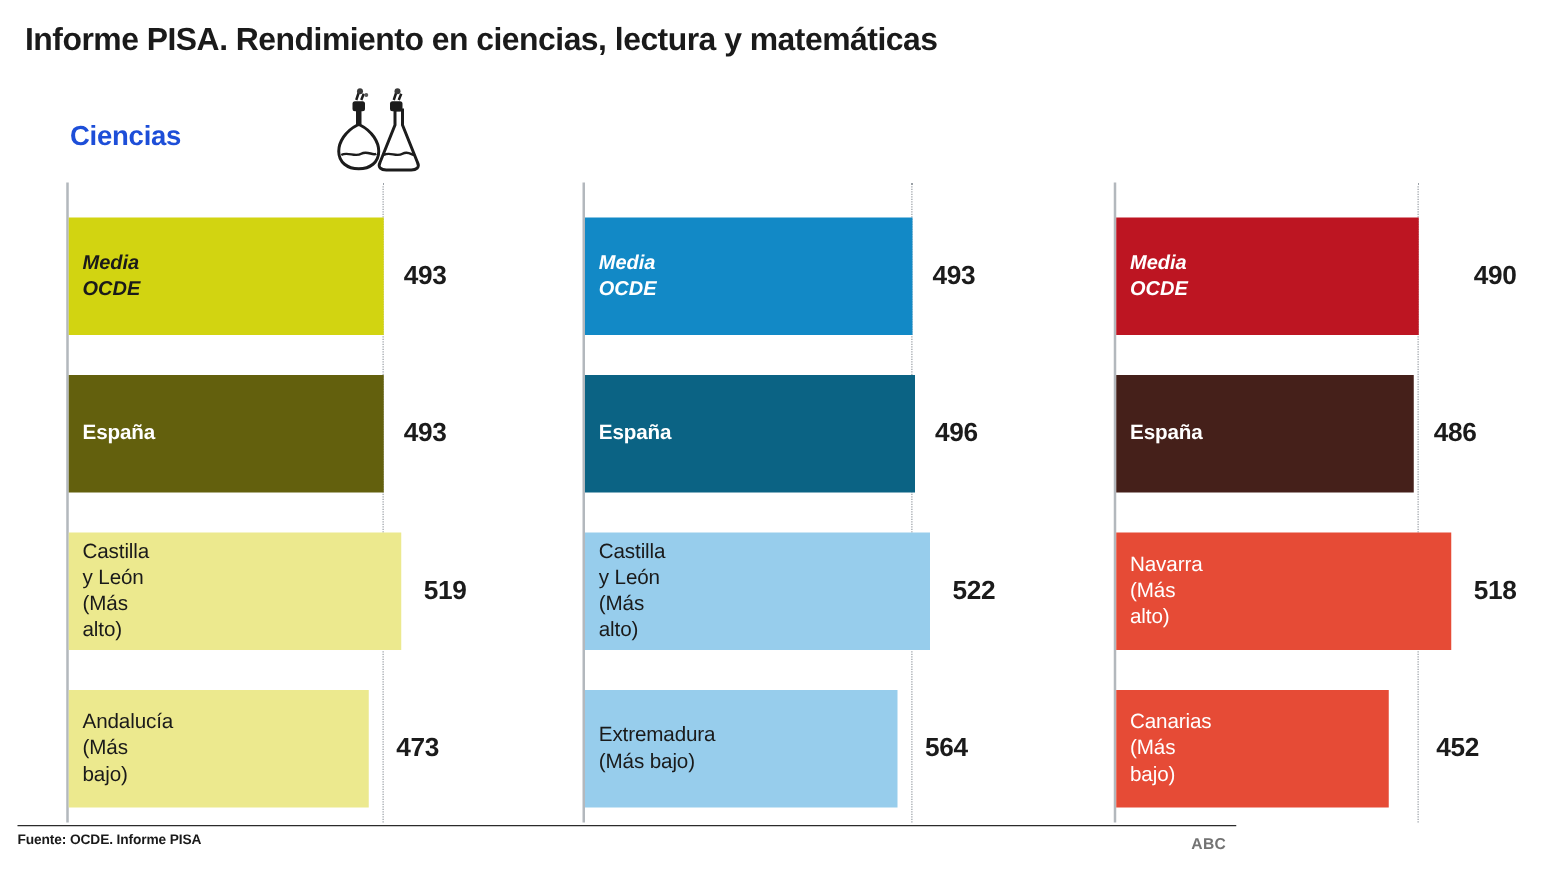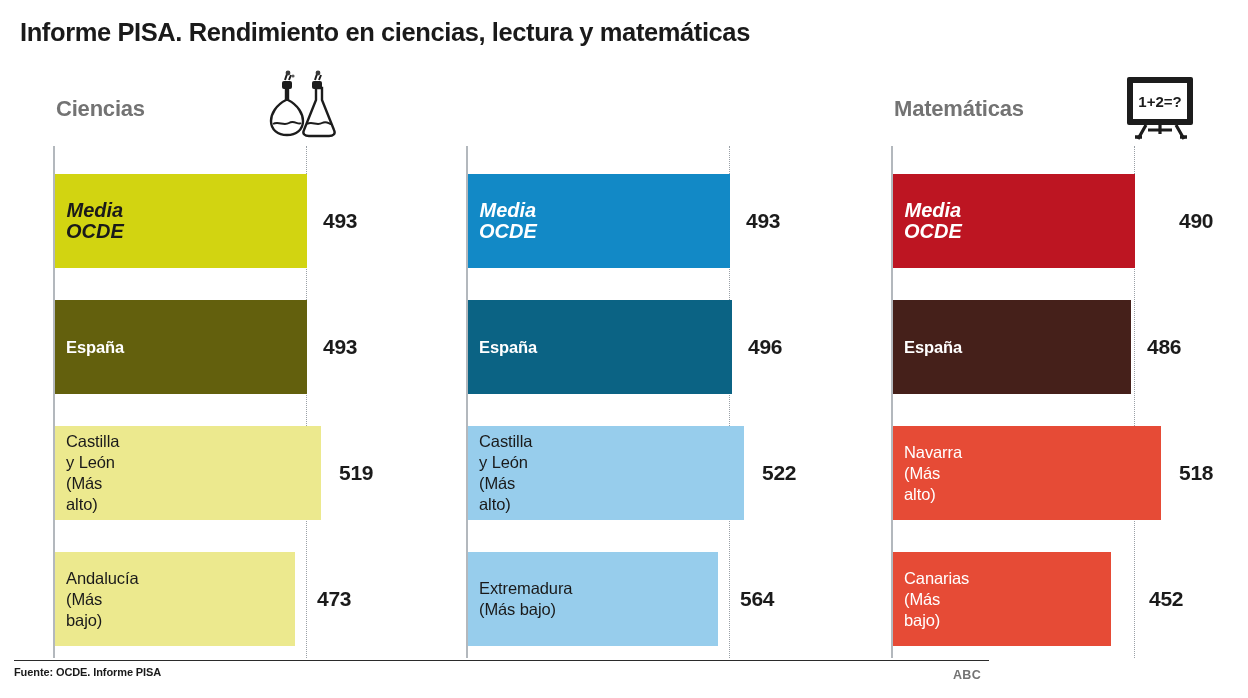--- a/index.html
+++ b/index.html
@@ -33,21 +33,21 @@
   #panel-matematicas  { left: 880px; width: 368px; }
 
   .panel-head {
     position: absolute; top: 0; left: 0; right: 0; height: 72px;
   }
   .panel-title {
     position: absolute;
     left: 14px; top: 26px;
     font-size: 22px;
     font-weight: bold;
-    color: #737373;
+    color: #1d4ed8;
     letter-spacing: -0.2px;
     white-space: nowrap;
   }
   .panel-icon {
     position: absolute;
     top: 0px;
     width: 78px; height: 70px;
   }
   #icon-ciencias    { left: 222px; }
   #icon-lectura     { left: 200px; top: 6px; }
@@ -89,21 +89,21 @@
   .bar-label {
     position: absolute;
     left: 11px;
     top: 50%;
     transform: translateY(-50%);
     font-size: 16.5px;
     line-height: 21px;
     white-space: pre-line;
     letter-spacing: -0.1px;
   }
-  .bar-label.italic { font-style: italic; font-weight: bold; font-size: 20px; letter-spacing: 0px; text-align: center;}
+  .bar-label.italic { font-style: italic; font-weight: bold; font-size: 16px; letter-spacing: 0px;}
   .bar-label.bold   { font-weight: bold; }
   .bar-value {
     position: absolute;
     top: 50%;
     transform: translateY(-50%);
     font-size: 21px;
     font-weight: bold;
     color: #1b1b1b;
     letter-spacing: -0.3px;
     white-space: nowrap;
@@ -227,35 +227,20 @@
       <div class="bar-row" style="top:406px;">
         <div class="bar" style="width:250px;background:#97cdec;"></div>
         <div class="bar-label" style="color:#1a1a1a;">Extremadura
 (Más bajo)</div>
         <div class="bar-value" style="left:272px;">564</div>
       </div>
     </div>
   </div>
 
   <div class="panel" id="panel-matematicas">
-    <div class="panel-head">
-      <div class="panel-title">Matemáticas</div>
-      <div class="panel-icon" id="icon-matematicas">
-        <svg viewBox="0 0 78 70" width="78" height="70" aria-hidden="true">
-          <rect x="5" y="5" width="66" height="48" rx="2" fill="#1c1c1c"></rect>
-          <rect x="11" y="11" width="54" height="36" fill="#ffffff"></rect>
-          <g fill="#1c1c1c" font-family="Liberation Sans, sans-serif" font-size="15" font-weight="bold">
-            <text x="38" y="35" text-anchor="middle">1+2=?</text>
-          </g>
-          <path d="M24 53 L16 67 M54 53 L62 67 M38 53 L38 62" stroke="#1c1c1c" stroke-width="3.2" fill="none"></path>
-          <path d="M26 58 L50 58" stroke="#1c1c1c" stroke-width="3" fill="none"></path>
-          <path d="M13 65 L20 65 M58 65 L65 65" stroke="#1c1c1c" stroke-width="3.5" fill="none"></path>
-        </svg>
-      </div>
-    </div>
 
     <div class="chart">
       <div class="axis-line"></div>
       <div class="ref-line" id="ref-matematicas"></div>
 
       <div class="bar-row" style="top:28px;">
         <div class="bar" style="width:242px;background:#bd1522;"></div>
         <div class="bar-label italic" style="color:#ffffff;">Media OCDE</div>
         <div class="bar-value" style="left:258px;margin-left:28px;">490</div>
       </div>

